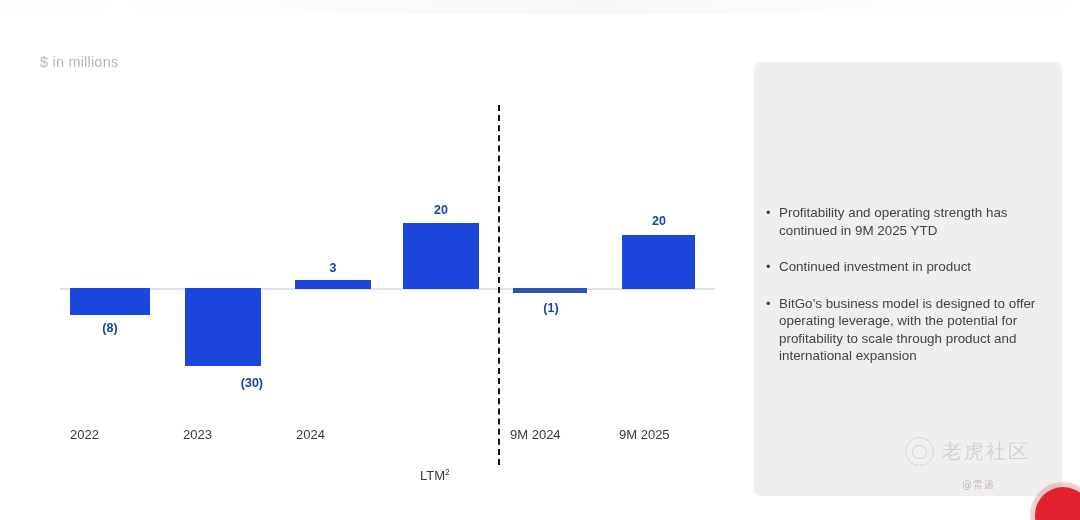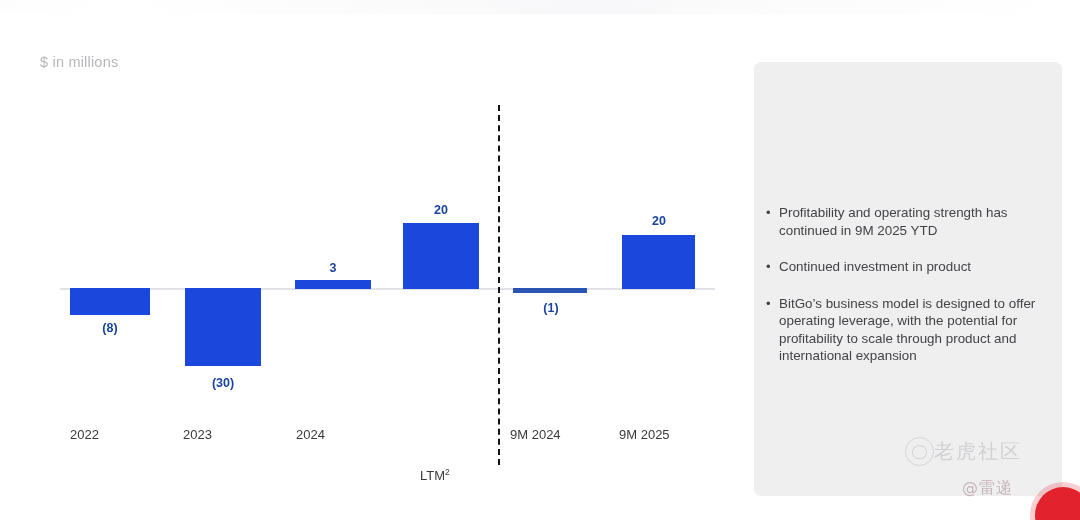--- a/index.html
+++ b/index.html
@@ -126,20 +126,21 @@
   .bullet .btext {
     flex: 1 1 auto;
   }
 
   
   .wm {
     position: absolute;
     left: 905px; top: 437px;
     display: flex;
     align-items: center;
+    gap: 8px;
     opacity: .30;
     justify-content: center;
   }
   .wm-badge {
     width: 27px; height: 27px;
     border-radius: 50%;
     border: 1.6px solid #97979c;
     position: relative;
   }
   .wm-badge::after {
@@ -152,21 +153,21 @@
   }
   .wm-text {
     font-size: 20px;
     color: #8d8d93;
     letter-spacing: 2px;
     font-family: "DejaVu Sans", sans-serif;
   }
   .wm-handle {
     position: absolute;
     left: 962px; top: 478px;
-    font-size: 16px;
+    font-size: 10px;
     color: #b9a2a6;
     letter-spacing: 1px;
     opacity: .75;
     font-family: "DejaVu Sans", sans-serif;
   }
   .red-blob {
     position: absolute;
     left: 1035px; top: 487px;
     width: 56px; height: 56px;
     border-radius: 50%;
@@ -187,21 +188,21 @@
   <div class="chart">
 
     <div class="baseline"></div>
     <div class="divider"></div>
 
     <div class="bar" style="left:10px; top:193px; width:80px; height:27px;"></div>
     <div class="vlabel" style="left:10px; top:226px; width:80px;">(8)</div>
     <div class="xlabel" style="left:10px; width:80px;"><span>2022</span></div>
 
     <div class="bar" style="left:125px; top:193px; width:76px; height:78px;"></div>
-    <div class="vlabel" style="left:123px; top:281px; width:80px;">(30)</div>
+    <div class="vlabel" style="left:123px; top:281px; width:80px;text-align:right;">(30)</div>
     <div class="xlabel" style="left:123px; width:80px;"><span>2023</span></div>
 
     <div class="bar" style="left:235px; top:185px; width:76px; height:9px;"></div>
     <div class="vlabel" style="left:233px; top:166px; width:80px;">3</div>
     <div class="xlabel" style="left:236px; width:80px;"><span>2024</span></div>
 
     <div class="bar" style="left:343px; top:128px; width:76px; height:66px;"></div>
     <div class="vlabel" style="left:341px; top:108px; width:80px;">20</div>
     <div class="xlabel" style="left:360px; width:80px;margin-top:40px;"><span>LTM</span><sup>2</sup></div>
 

